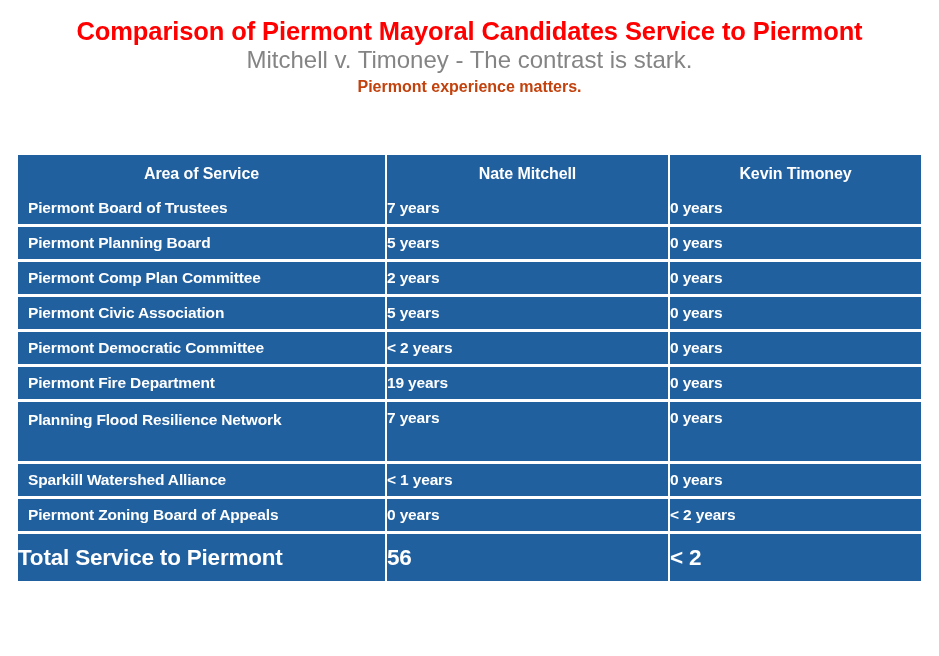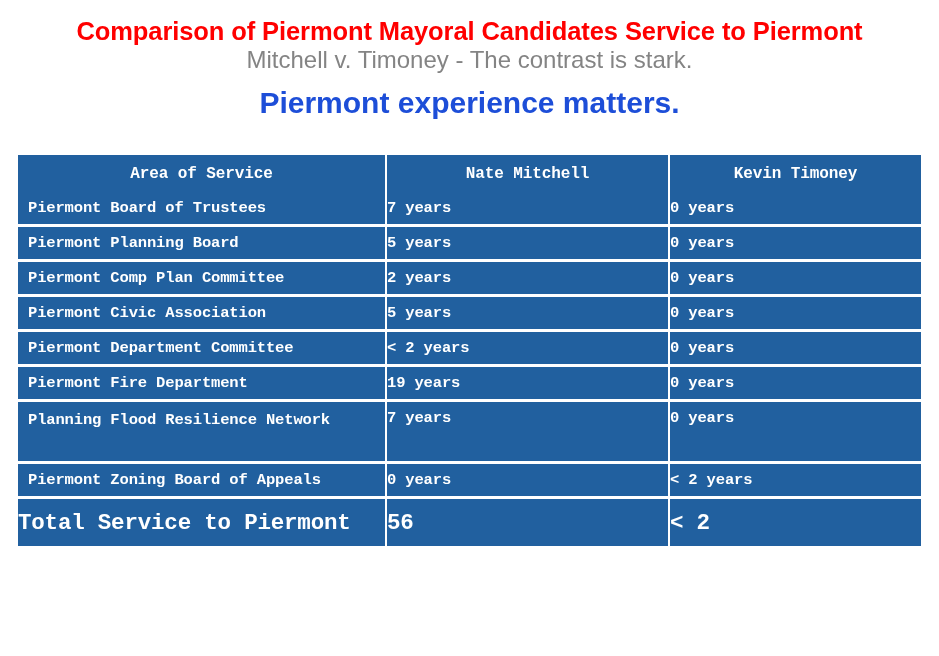--- a/index.html
+++ b/index.html
@@ -39,35 +39,34 @@
 
   .title-sub {
     color: #848484;
     font-size: 24px;
     font-weight: normal;
     line-height: 1.15;
     white-space: nowrap;
   }
 
   .title-tag {
-    color: #1d4ed8;
-    font-size: 30px;
+    color: #c2410c;
+    font-size: 16px;
     font-weight: bold;
     line-height: 1.15;
-    margin-top: 12px;
+    margin-top: 4px;
     white-space: nowrap;
   }
 
   
   .table-wrap {
     position: absolute;
     left: 18px;
     top: 155px;
     width: 813px;
-    font-family: Liberation Mono, monospace;
   }
 
   table.service-table {
     width: 903px;
     border-collapse: separate;
     border-spacing: 0;
     table-layout: fixed;
   }
 
   table.service-table td,
@@ -184,37 +183,42 @@
           <td class="row-cell cell-val">0 years</td>
         </tr>
 
         <tr>
           <td class="row-cell cell-area">Piermont Civic Association</td>
           <td class="row-cell cell-val">5 years</td>
           <td class="row-cell cell-val">0 years</td>
         </tr>
 
         <tr>
-          <td class="row-cell cell-area">Piermont Department Committee</td>
+          <td class="row-cell cell-area">Piermont Democratic Committee</td>
           <td class="row-cell cell-val">&lt; 2 years</td>
           <td class="row-cell cell-val">0 years</td>
         </tr>
 
         <tr>
           <td class="row-cell cell-area">Piermont Fire Department</td>
           <td class="row-cell cell-val">19 years</td>
           <td class="row-cell cell-val">0 years</td>
         </tr>
 
         <tr class="row-tall">
           <td class="row-cell cell-area">Planning Flood Resilience Network</td>
           <td class="row-cell cell-val">7 years</td>
           <td class="row-cell cell-val">0 years</td>
         </tr>
 
+        <tr>
+          <td class="row-cell cell-area">Sparkill Watershed Alliance</td>
+          <td class="row-cell cell-val">&lt; 1 years</td>
+          <td class="row-cell cell-val">0 years</td>
+        </tr>
 
         <tr>
           <td class="row-cell cell-area">Piermont Zoning Board of Appeals</td>
           <td class="row-cell cell-val">0 years</td>
           <td class="row-cell cell-val">&lt; 2 years</td>
         </tr>
 
         <tr>
           <td class="total-cell cell-area">Total Service to Piermont</td>
           <td class="total-cell cell-val">56</td>

